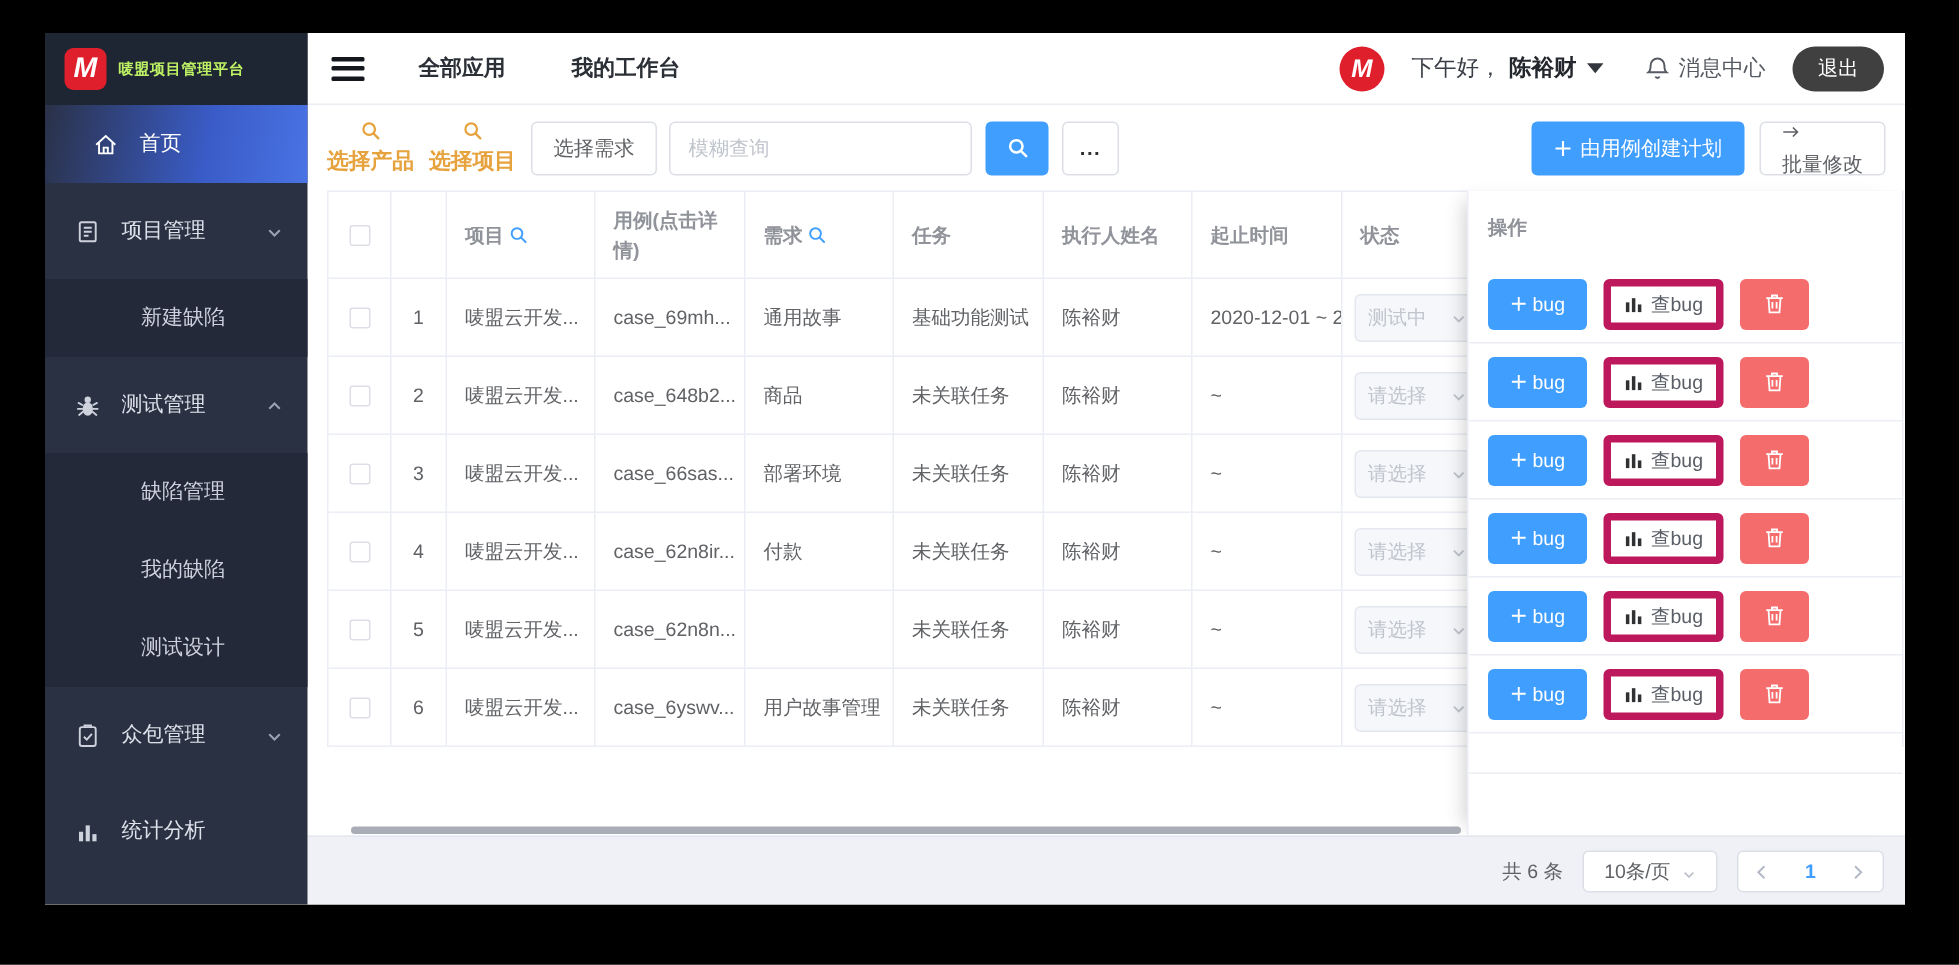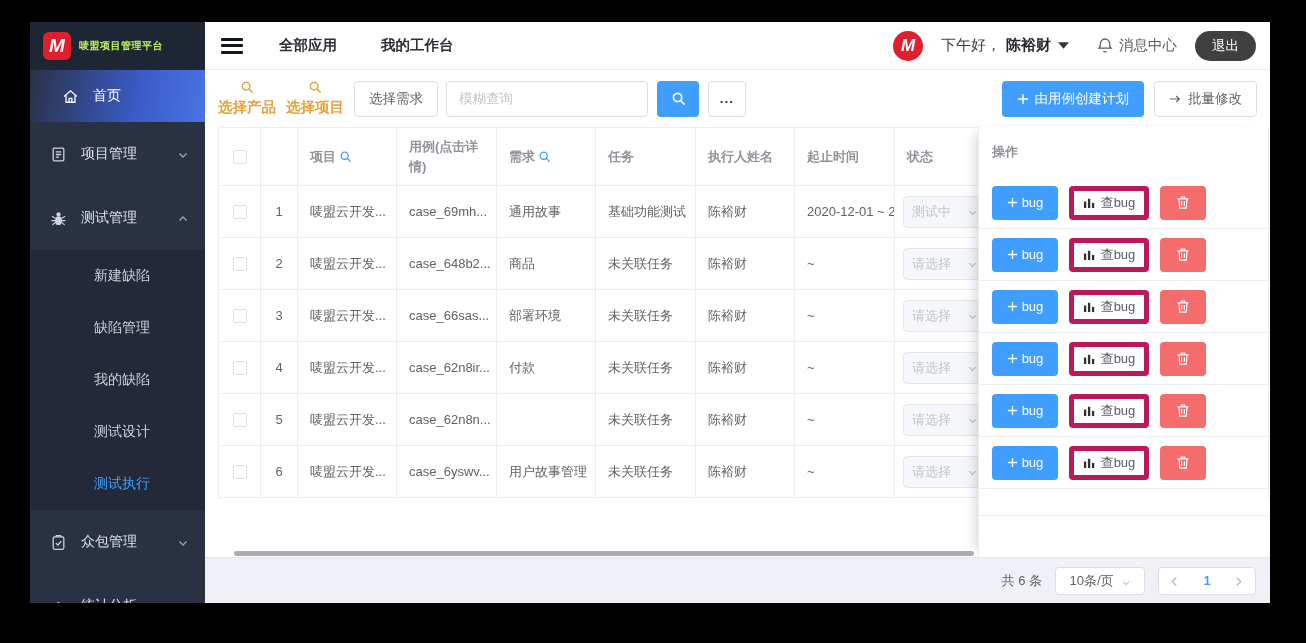--- a/index.html
+++ b/index.html
@@ -71,21 +71,21 @@
     border:none; border-radius:4px; color:#fff; display:flex; align-items:center;
     justify-content:center; cursor:pointer; }
   .btn-search svg { width:15px; height:15px; }
   .btn-more { width:38px; height:36px; margin-left:9px; letter-spacing:1px;
     padding:0; text-align:center; font-weight:bold; color:#303133; }
   .toolbar-right { margin-left:auto; display:flex; gap:10px; }
   .btn-primary { height:36px; background:#409eff; border:none; border-radius:4px;
     color:#fff; font-size:13.5px; padding:0 15px; cursor:pointer; display:flex;
     align-items:center; gap:6px; white-space:nowrap; }
   .btn-primary svg, .btn-plain svg { width:12px; height:12px; }
-  .btn-batch { display:flex; align-items:center; gap:7px; }
+  .btn-batch { display:flex; gap:7px;flex-direction:column; }
 
   
   table.grid { position:absolute; left:13px; top:57px; width:1050px;
     border-collapse:collapse; table-layout:fixed; }
   .grid th, .grid td { border:1px solid #ebeef5; font-weight:normal; text-align:left;
     padding:0 8px 0 12px; white-space:nowrap; overflow:hidden; font-size:13px; }
   .grid th { height:58px; color:#909399; font-weight:600; }
   .grid td { height:52px; color:#606266; }
   .grid .c-center { text-align:center; padding:0; }
   .th-label { vertical-align:middle; white-space:normal; line-height:1.5; }
@@ -161,49 +161,46 @@
             <svg viewBox="0 0 16 16" fill="none" stroke="currentColor" stroke-width="1.2">
               <rect x="3" y="2" width="10" height="12" rx="1"></rect>
               <path d="M5.5 5.5h5M5.5 8h5M5.5 10.5h3"></path>
             </svg>
           </span>
           <span>项目管理</span>
           <span class="side-arrow"><svg viewBox="0 0 12 12" fill="none" stroke="currentColor" stroke-width="1.4">
               <path d="M2.5 4.5 6 8l3.5-3.5"></path>
             </svg></span>
         </div>
+        <div class="side-item sub">
+          <span>新建缺陷</span>
+        </div>
         <div class="side-item top">
           <span class="side-icon">
             <svg viewBox="0 0 16 16">
               <circle cx="8" cy="4.2" r="2" fill="currentColor"></circle>
               <ellipse cx="8" cy="10" rx="3.3" ry="4.2" fill="currentColor"></ellipse>
               <g stroke="currentColor" stroke-width="1.1" stroke-linecap="round">
                 <path d="M2.2 6.2l2.4 1.4M1.8 10h2.7M2.6 13.8l2.2-1.9M13.8 6.2l-2.4 1.4M14.2 10h-2.7M13.4 13.8l-2.2-1.9"></path>
               </g>
             </svg>
           </span>
           <span>测试管理</span>
           <span class="side-arrow"><svg viewBox="0 0 12 12" fill="none" stroke="currentColor" stroke-width="1.4">
               <path d="M2.5 7.5 6 4l3.5 3.5"></path>
             </svg></span>
         </div>
         <div class="side-item sub">
-          <span>新建缺陷</span>
-        </div>
-        <div class="side-item sub">
           <span>缺陷管理</span>
         </div>
         <div class="side-item sub">
           <span>我的缺陷</span>
         </div>
         <div class="side-item sub">
           <span>测试设计</span>
-        </div>
-        <div class="side-item sub active">
-          <span>测试执行</span>
         </div>
         <div class="side-item top">
           <span class="side-icon">
             <svg viewBox="0 0 16 16" fill="none" stroke="currentColor" stroke-width="1.2">
               <rect x="3" y="2.6" width="10" height="11.8" rx="1.4"></rect>
               <path d="M6 2.6V1.6h4v1"></path>
               <path d="M5.6 8.6 7.4 10.4 10.6 6.8"></path>
             </svg>
           </span>
           <span>众包管理</span>

